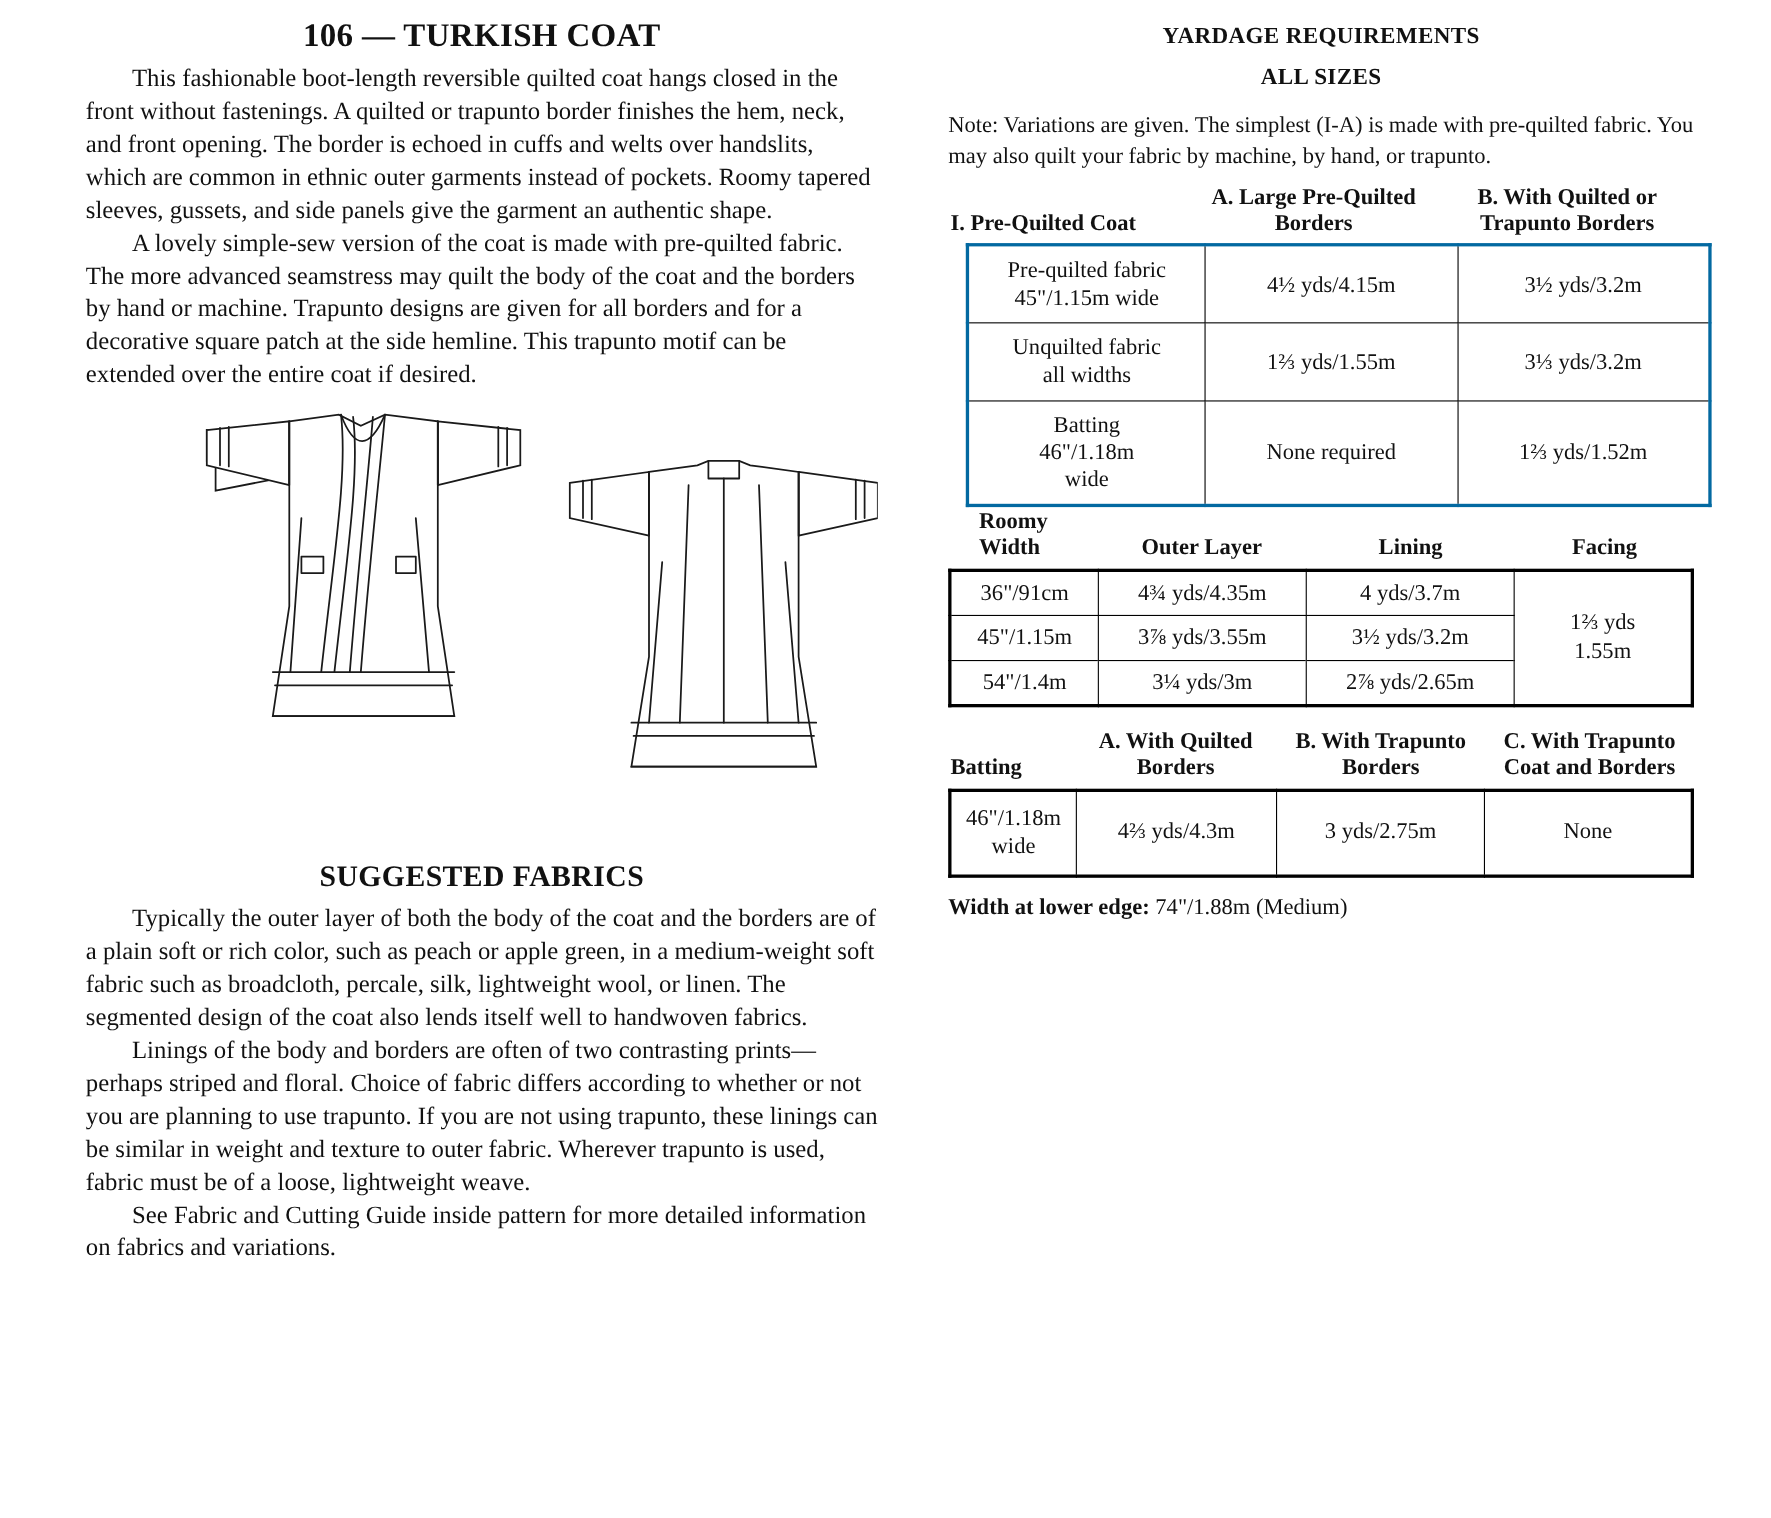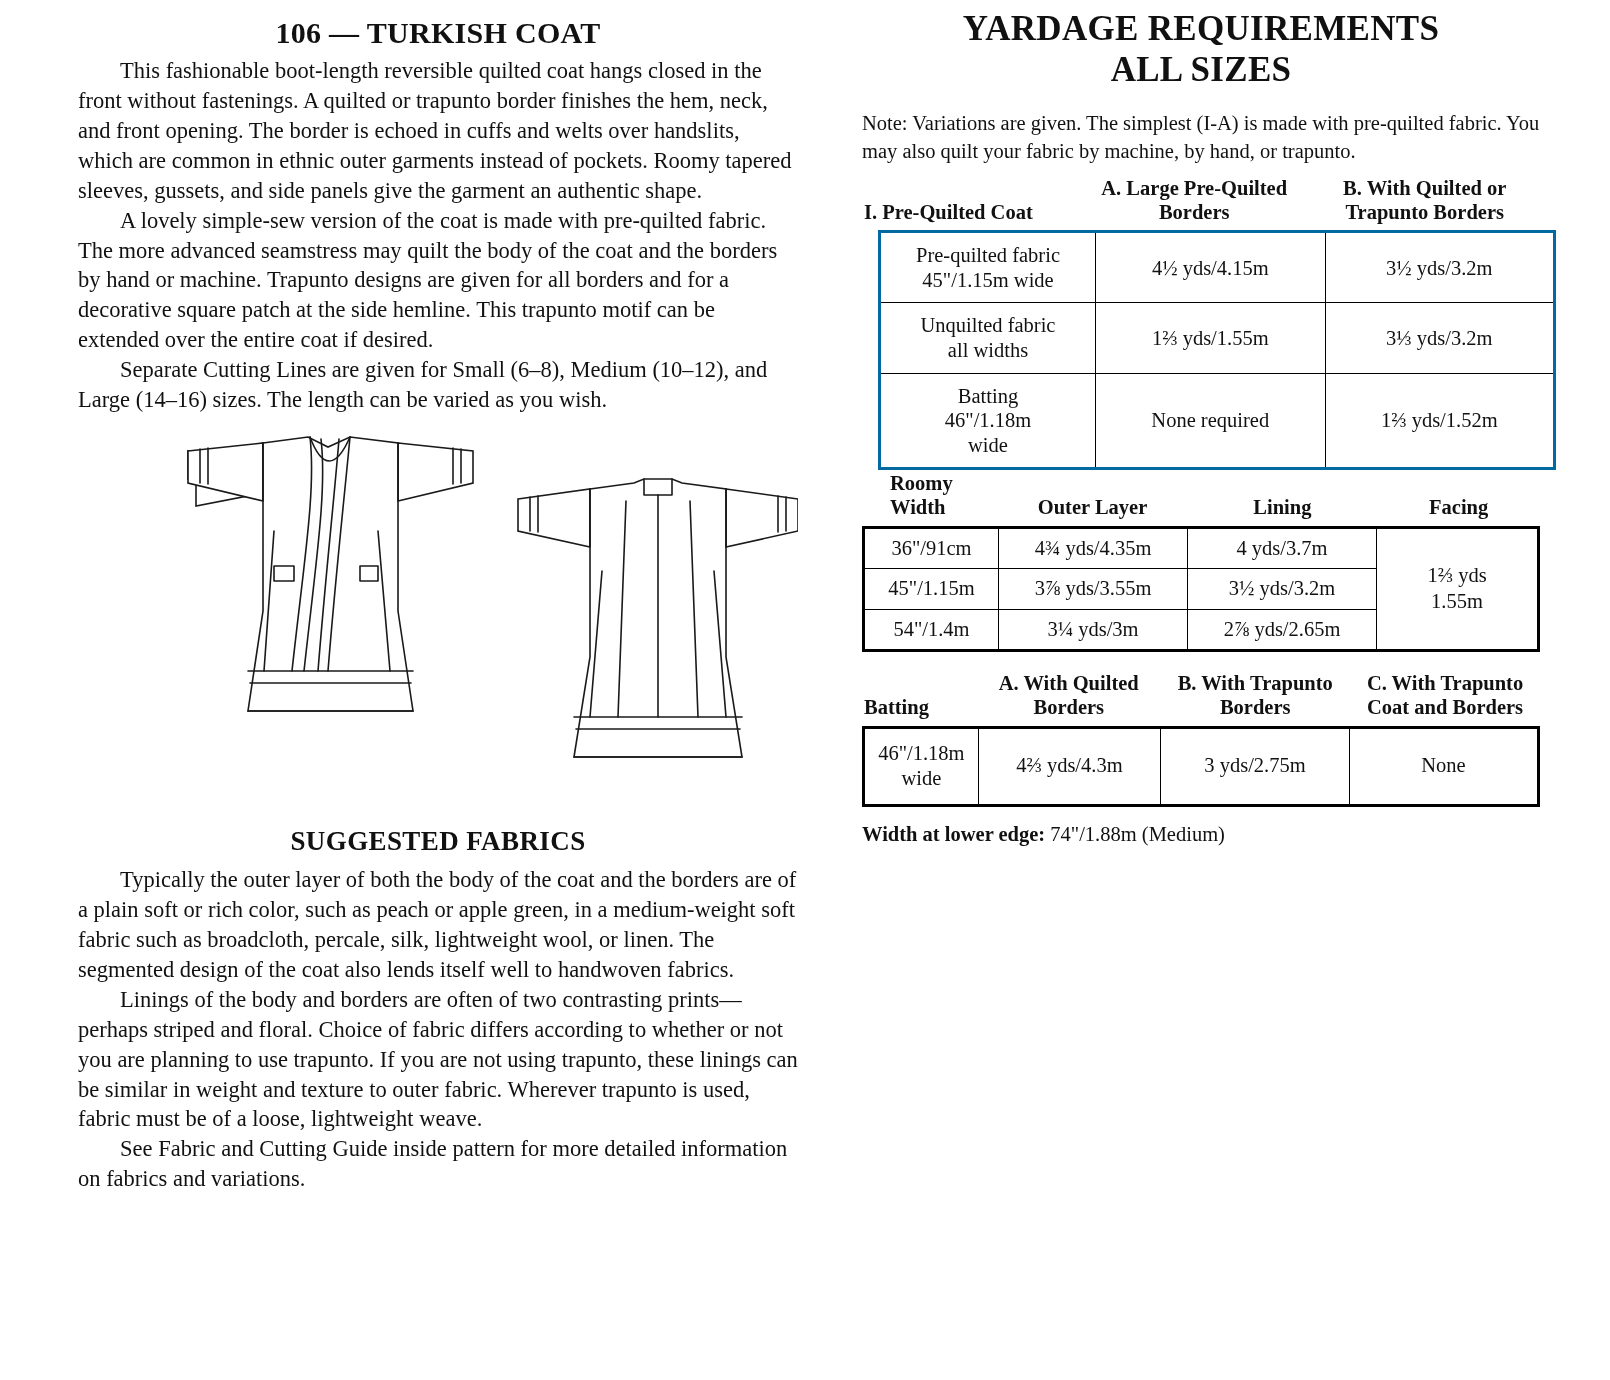--- a/index.html
+++ b/index.html
@@ -38,28 +38,28 @@
     font-size: 30px;
     font-weight: bold;
     text-align: center;
     margin: 8px 0 6px 0;
     letter-spacing: 0.3px;
   }
   h2.section-head {
     font-size: 27px;
     font-weight: bold;
     text-align: center;
-    margin: 5px 0 8px 0;
+    margin: 20px 0 8px 0;
     letter-spacing: 0.4px;
   }
   h2.right-head {
-    font-size: 35px;
-    font-weight: bold;
-    text-align: center;
-    margin: 0;
+    font-size: 21px;
+    font-weight: bold;
+    text-align: center;
+    margin: 12px;
     line-height: 1.18;
     letter-spacing: 0.3px;
   }
   h3.sub-head {
     font-size: 23px;
     font-weight: bold;
     text-align: center;
     margin: 26px 0 12px 0;
   }
   p.body-text {
@@ -150,21 +150,20 @@
 <body>
 
 <div class="page">
 
   <div class="col-left">
 
     <h1 class="title">106 — TURKISH COAT</h1>
 
     <p class="body-text">This fashionable boot-length reversible quilted coat hangs closed in the front without fastenings. A quilted or trapunto border finishes the hem, neck, and front opening. The border is echoed in cuffs and welts over handslits, which are common in ethnic outer garments instead of pockets. Roomy tapered sleeves, gussets, and side panels give the garment an authentic shape.</p>
     <p class="body-text">A lovely simple-sew version of the coat is made with pre-quilted fabric. The more advanced seamstress may quilt the body of the coat and the borders by hand or machine. Trapunto designs are given for all borders and for a decorative square patch at the side hemline. This trapunto motif can be extended over the entire coat if desired.</p>
-    <p class="body-text">Separate Cutting Lines are given for Small (6–8), Medium (10–12), and Large (14–16) sizes. The length can be varied as you wish.</p>
 
 
     <div class="figure">
       <svg width="720" height="400" viewBox="0 0 720 400">
 
         <g>
 
           <path class="fillw" d="M110 30 L110 58 L185 72 L185 42 Z"></path>
           <path class="fillw" d="M185 42 L185 72 L118 85 L118 30 Z" transform="translate(0,0)"></path>
 

